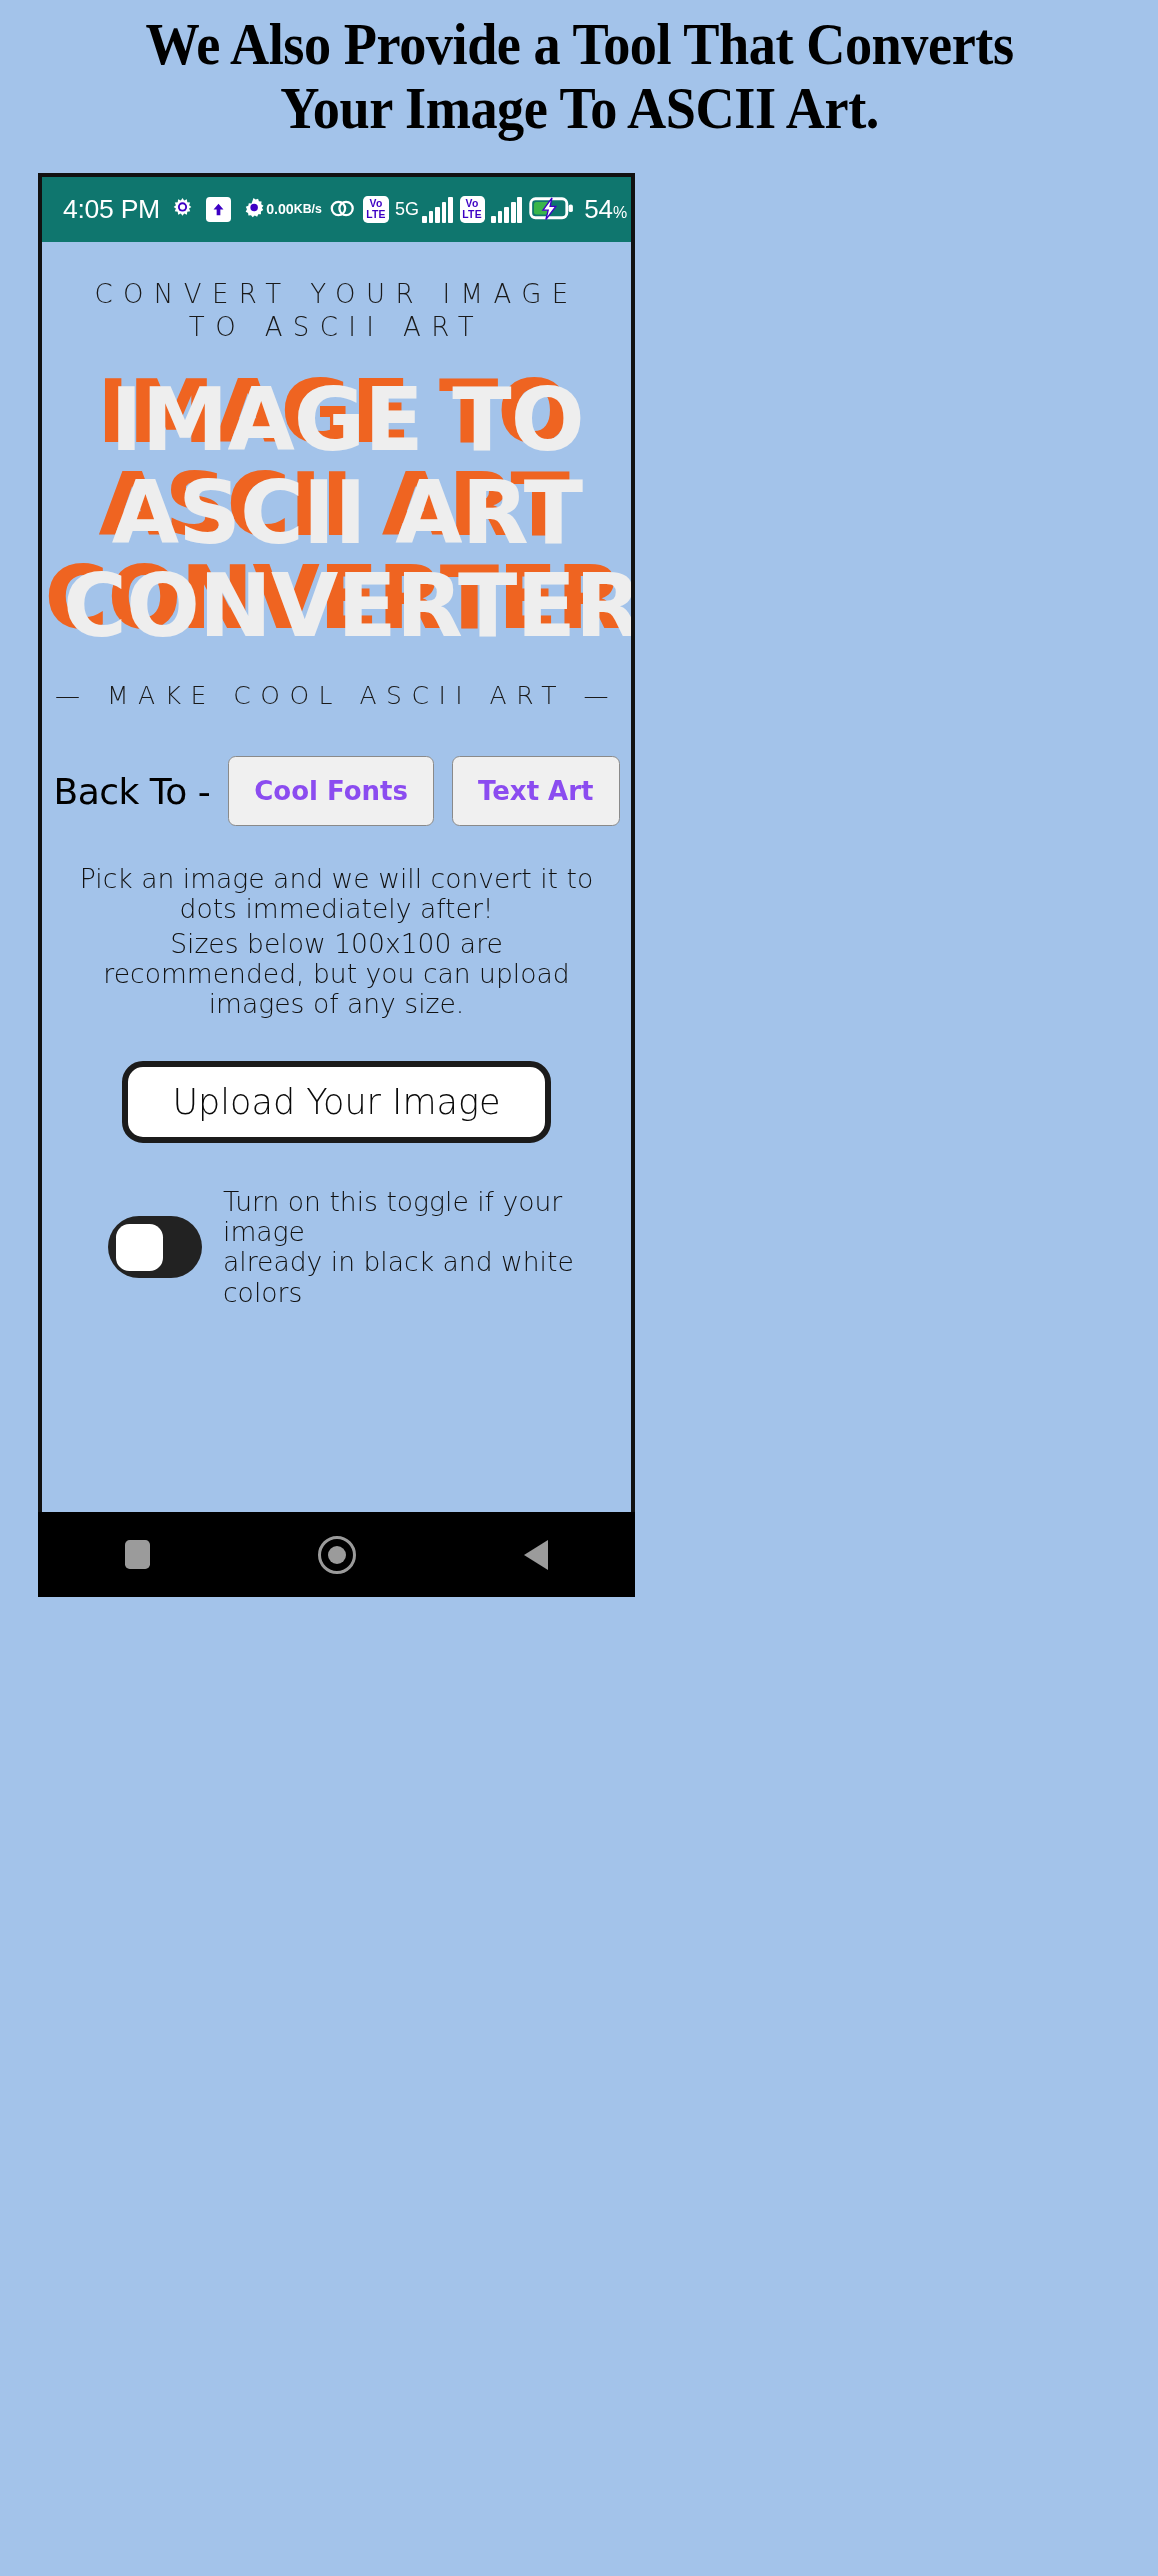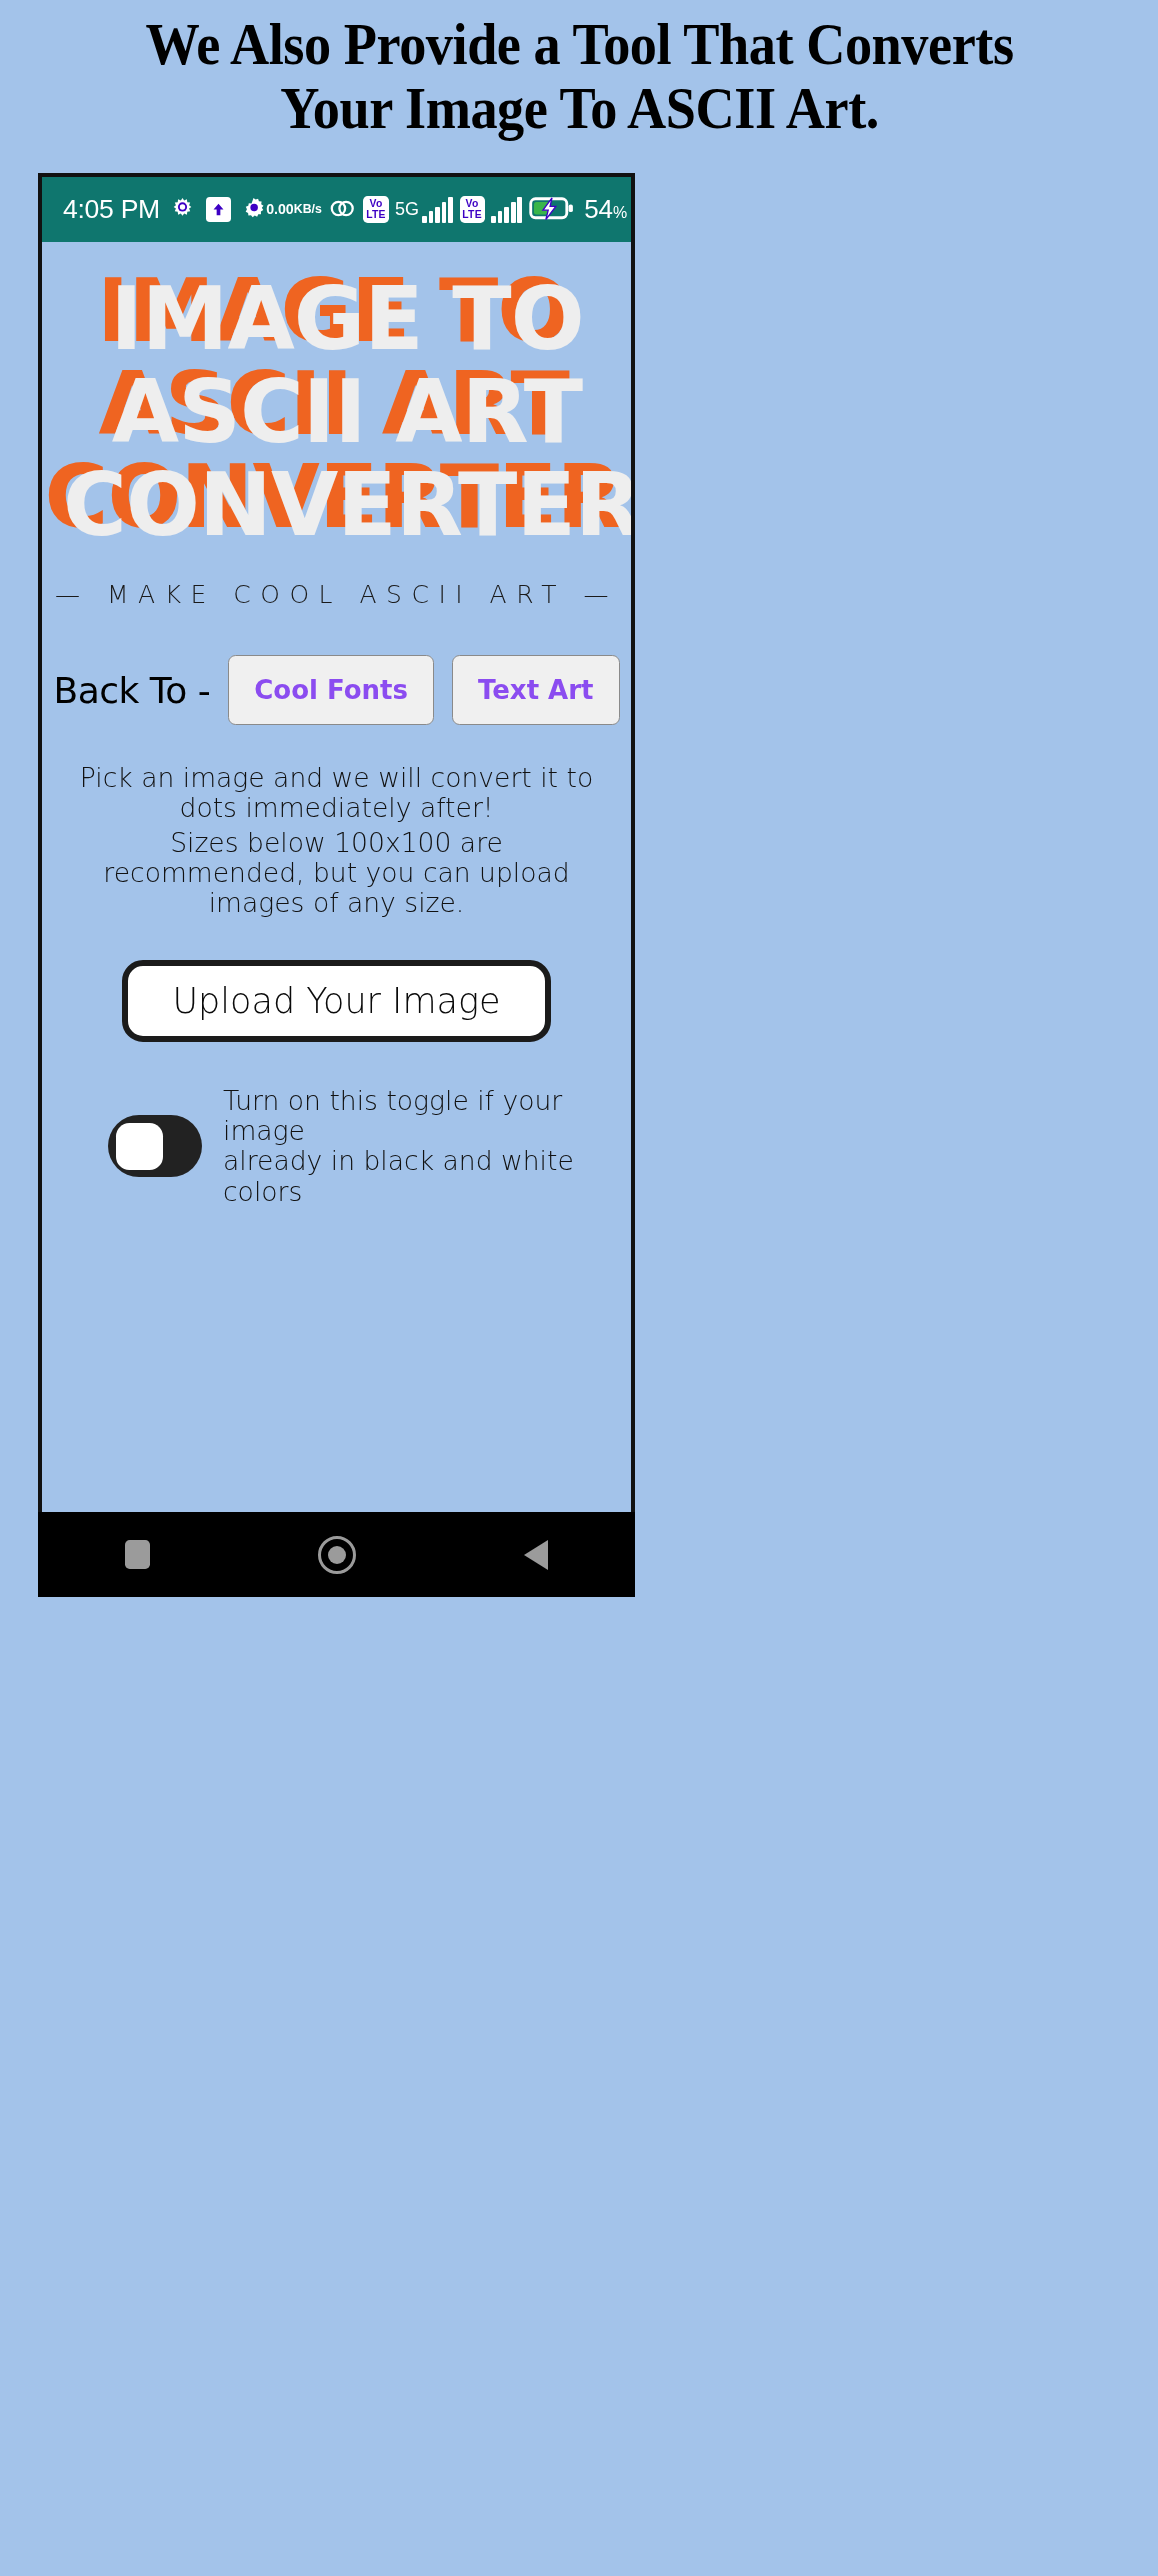--- a/index.html
+++ b/index.html
@@ -388,20 +388,21 @@
       </span>
 
       <span class="battery-pct">
         <span>54</span><span class="pc">%</span>
       </span>
     </div>
   </div>
 
   <div class="phone-body">
 
+    <div class="eyebrow">CONVERT YOUR IMAGE TO ASCII ART</div>
 
     <div class="hero-title">
       <div class="hero-layer hero-back">IMAGE TO
 ASCII ART
 CONVERTER</div>
       <div class="hero-layer hero-front">IMAGE TO
 ASCII ART
 CONVERTER</div>
     </div>
 

